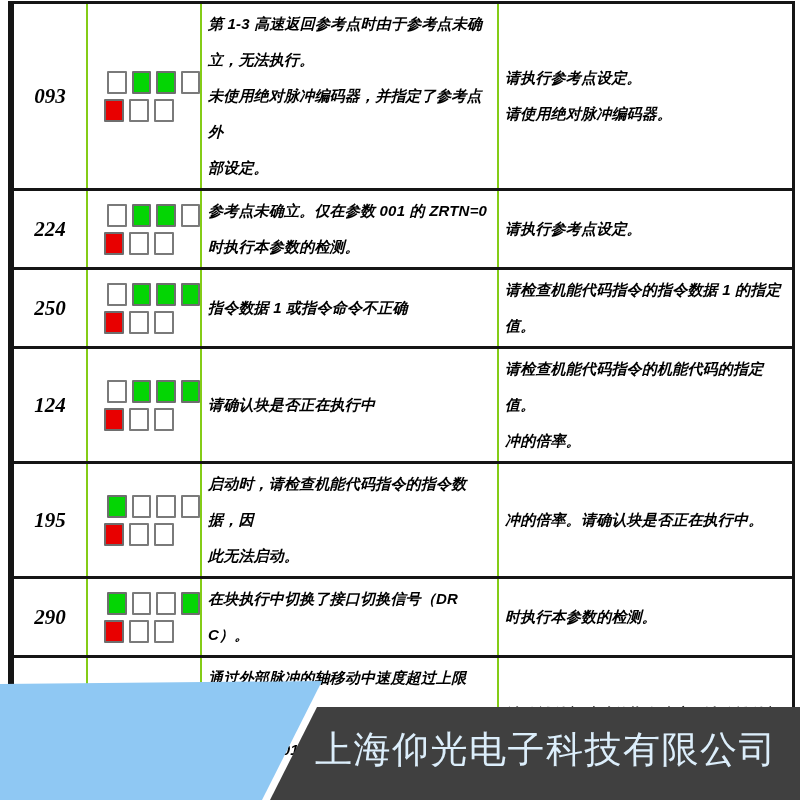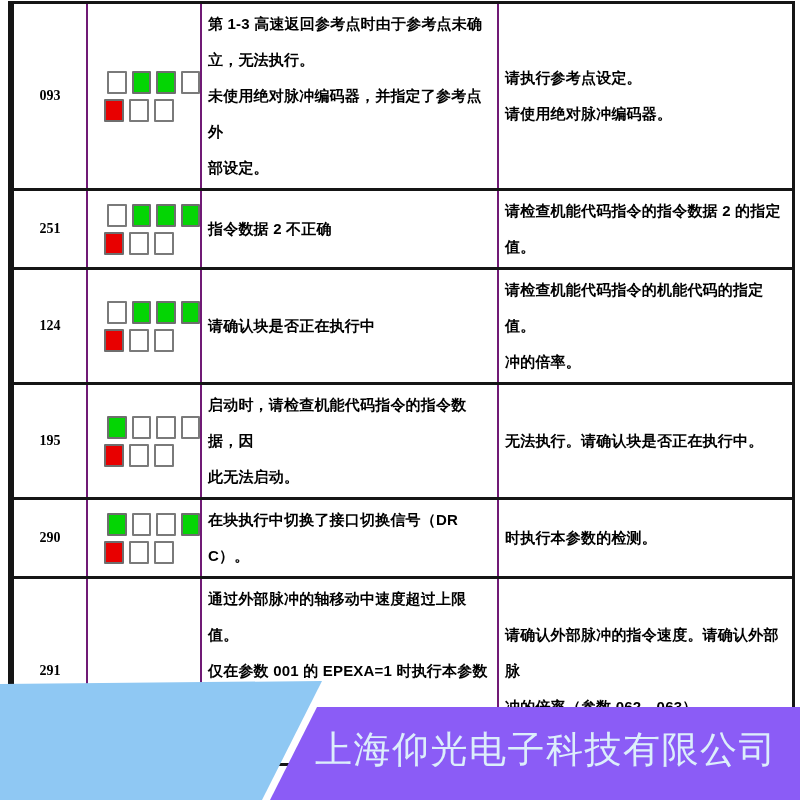--- a/index.html
+++ b/index.html
@@ -8,26 +8,26 @@
     position:relative; width:800px; height:800px; overflow:hidden; background:#ffffff;
     font-family:"Liberation Sans","DejaVu Sans",sans-serif; color:#000;
   }
 
   
   table.alarm {
     position:absolute; left:8px; top:1px; width:782px;
     table-layout:fixed; border-collapse:collapse; background:#ffffff;
   }
   table.alarm { border:3px solid #151515; border-left-width:6px; }
-  table.alarm td { border:2px solid #701a75; vertical-align:middle; overflow:hidden; }
+  table.alarm td { border:2px solid #84cc16; vertical-align:middle; overflow:hidden;font-style:italic; }
   table.alarm tr { border-top:3px solid #151515; }
 
   td.code {
     font-family:"Liberation Serif","DejaVu Serif",serif;
-    font-weight:bold; font-size:14px; text-align:center;
+    font-weight:bold; font-size:21px; text-align:center;
   }
   td.desc, td.remedy {
     font-weight:bold; font-size:15px; line-height:36px;
     padding:2px 5px 2px 6px; white-space:pre-line; word-break:break-all;
     letter-spacing:0.2px;
   }
 
   
   .ledgrid { display:flex; flex-direction:column; gap:5px; padding-left:19px; }
   .ledrow  { display:flex; gap:5px; }
@@ -40,21 +40,21 @@
   .led[data-led="red"]   { background:#e80000; border-color:#6e6e6e; }
 
   
   .ribbon {
     position:absolute; left:0; top:681px; width:332px; height:119px;
     background:#8fc8f3; z-index:3;
     clip-path:polygon(0 3px, 322px 0, 262px 119px, 0 119px);
   }
   .banner {
     position:absolute; left:0; top:707px; width:800px; height:93px;
-    background:#8b5cf6; z-index:2;
+    background:#404040; z-index:2;
     clip-path:polygon(317px 0, 800px 0, 800px 93px, 270px 93px);
     display:flex; align-items:center; justify-content:flex-end;
     padding-right:23px; padding-bottom:8px;
   }
   .banner .company {
     font-size:37px; font-weight:500; color:#dcEEfb; letter-spacing:1.5px;
     font-family:"Liberation Sans","DejaVu Sans",sans-serif;
   }
 </style>
 </head>
@@ -88,42 +88,63 @@
           </div>
         </td>
         <td class="desc">第 1-3 高速返回参考点时由于参考点未确
 立，无法执行。
 未使用绝对脉冲编码器，并指定了参考点外
 部设定。</td>
         <td class="remedy">请执行参考点设定。
 请使用绝对脉冲编码器。</td>
       </tr>
 
-
-
-      <tr style="height:62px">
-        <td class="code">251</td>
-        <td class="ledcell">
-          <div class="ledgrid">
-            <div class="ledrow top">
-                <span class="led" data-led="off"></span>
-                <span class="led" data-led="green"></span>
-                <span class="led" data-led="green"></span>
-                <span class="led" data-led="green"></span>
-              </div>
-            <div class="ledrow bottom">
-                <span class="led" data-led="red"></span>
-                <span class="led" data-led="off"></span>
-                <span class="led" data-led="off"></span>
-              </div>
-          </div>
-        </td>
-        <td class="desc">指令数据 2 不正确</td>
-        <td class="remedy">请检查机能代码指令的指令数据 2 的指定值。</td>
-      </tr>
+      <tr style="height:75px">
+        <td class="code">224</td>
+        <td class="ledcell">
+          <div class="ledgrid">
+            <div class="ledrow top">
+                <span class="led" data-led="off"></span>
+                <span class="led" data-led="green"></span>
+                <span class="led" data-led="green"></span>
+                <span class="led" data-led="off"></span>
+              </div>
+            <div class="ledrow bottom">
+                <span class="led" data-led="red"></span>
+                <span class="led" data-led="off"></span>
+                <span class="led" data-led="off"></span>
+              </div>
+          </div>
+        </td>
+        <td class="desc">参考点未确立。仅在参数 001 的 ZRTN=0
+时执行本参数的检测。</td>
+        <td class="remedy">请执行参考点设定。</td>
+      </tr>
+
+      <tr style="height:60px">
+        <td class="code">250</td>
+        <td class="ledcell">
+          <div class="ledgrid">
+            <div class="ledrow top">
+                <span class="led" data-led="off"></span>
+                <span class="led" data-led="green"></span>
+                <span class="led" data-led="green"></span>
+                <span class="led" data-led="green"></span>
+              </div>
+            <div class="ledrow bottom">
+                <span class="led" data-led="red"></span>
+                <span class="led" data-led="off"></span>
+                <span class="led" data-led="off"></span>
+              </div>
+          </div>
+        </td>
+        <td class="desc">指令数据 1 或指令命令不正确</td>
+        <td class="remedy">请检查机能代码指令的指令数据 1 的指定值。</td>
+      </tr>
+
 
       <tr style="height:78px">
         <td class="code">124</td>
         <td class="ledcell">
           <div class="ledgrid">
             <div class="ledrow top">
                 <span class="led" data-led="off"></span>
                 <span class="led" data-led="green"></span>
                 <span class="led" data-led="green"></span>
                 <span class="led" data-led="green"></span>
@@ -152,21 +173,21 @@
               </div>
             <div class="ledrow bottom">
                 <span class="led" data-led="red"></span>
                 <span class="led" data-led="off"></span>
                 <span class="led" data-led="off"></span>
               </div>
           </div>
         </td>
         <td class="desc">启动时，请检查机能代码指令的指令数据，因
 此无法启动。</td>
-        <td class="remedy">无法执行。请确认块是否正在执行中。</td>
+        <td class="remedy">冲的倍率。请确认块是否正在执行中。</td>
       </tr>
 
       <tr style="height:63px">
         <td class="code">290</td>
         <td class="ledcell">
           <div class="ledgrid">
             <div class="ledrow top">
                 <span class="led" data-led="green"></span>
                 <span class="led" data-led="off"></span>
                 <span class="led" data-led="off"></span>

